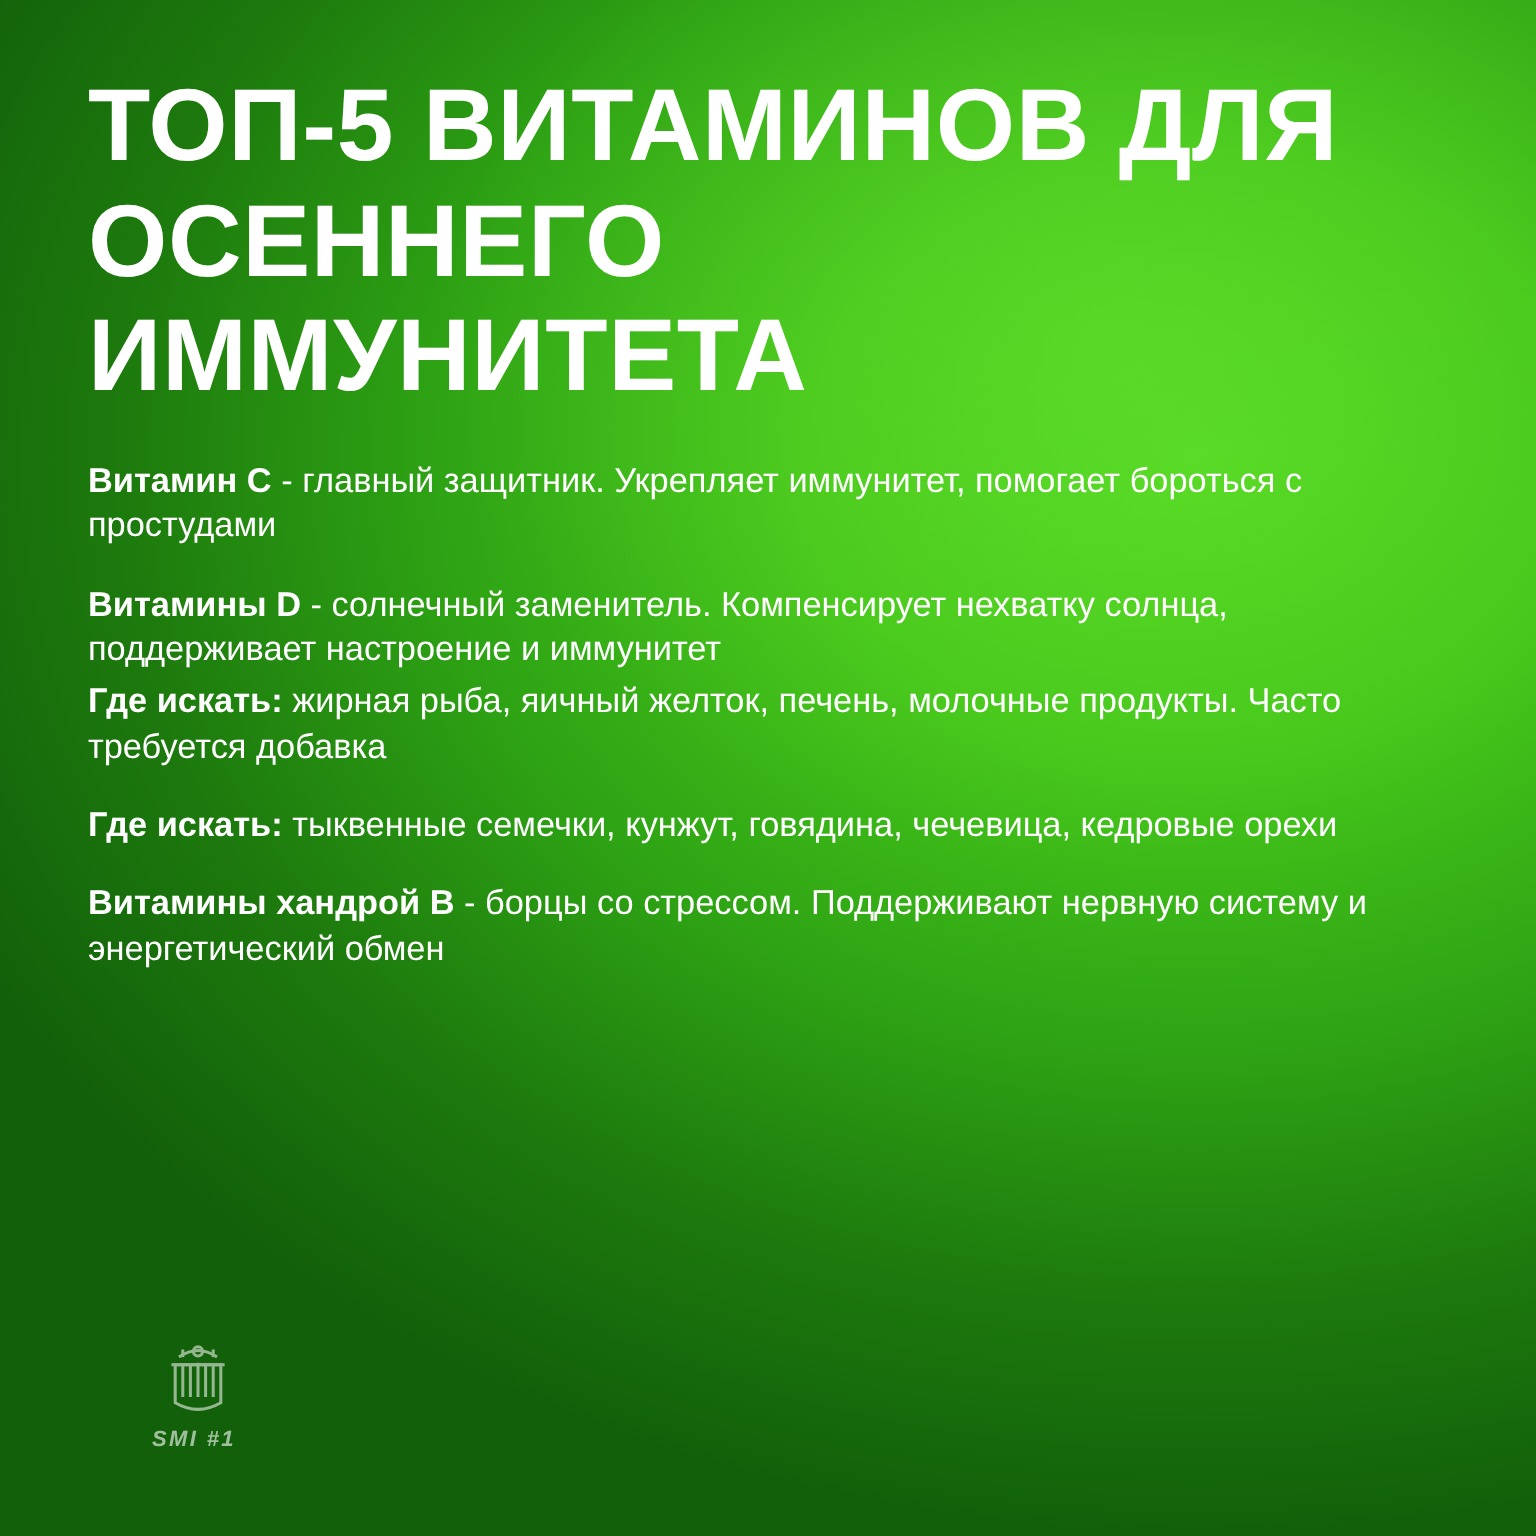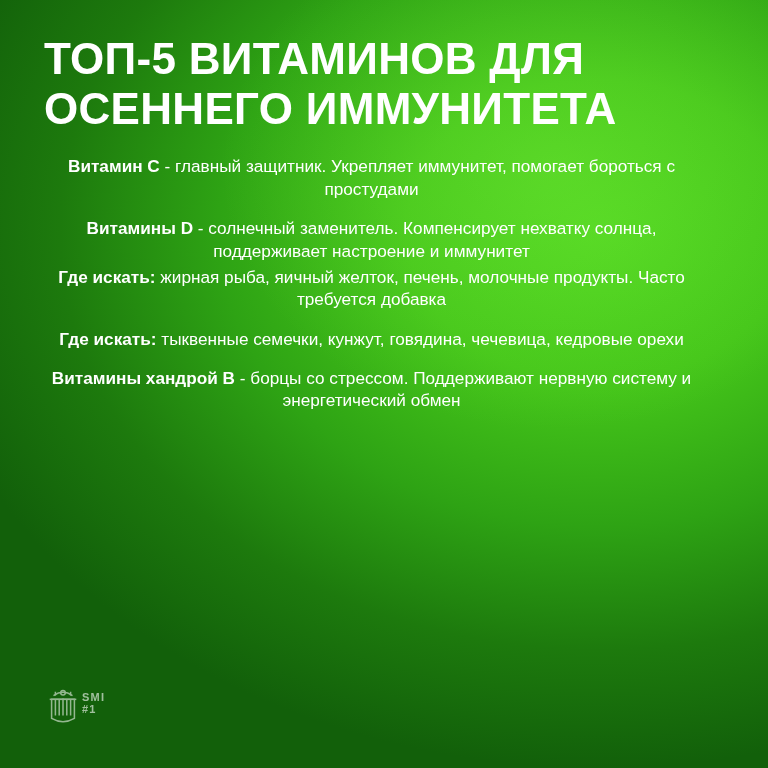--- a/index.html
+++ b/index.html
@@ -29,56 +29,57 @@
     background: radial-gradient(ellipse 70% 55% at 72% 22%, rgba(120,235,60,0.35) 0%, rgba(120,235,60,0.0) 62%);
     pointer-events: none;
   }
   .content {
     position: relative;
     z-index: 2;
     padding: 34px 44px 0 44px;
   }
   .title {
     color: #ffffff;
-    font-size: 44px;
+    font-size: 51px;
     font-weight: bold;
     line-height: 1.13;
     letter-spacing: 0.3px;
     text-transform: uppercase;
     margin: 0 0 22px 0;
     max-width: 660px;
   }
   .block {
     margin-bottom: 17px;
   }
   .block:last-of-type {
     margin-bottom: 0;
   }
   .line {
     color: #ffffff;
     font-size: 17.2px;
     line-height: 1.3;
     margin: 0 0 4px 0;
     max-width: 655px;
-    text-align: center;
   }
   .line.sources {
     margin-bottom: 0;
   }
   .line b {
     font-weight: bold;
   }
   .footer {
     position: absolute;
     left: 44px;
     bottom: 42px;
     z-index: 3;
     display: flex;
-    align-items: flex-start;
+    flex-direction: column;
+    align-items: flex-end;
     width: 74px;
+    font-style: italic;
   }
   .crest {
     width: 38px;
     height: 40px;
     opacity: 0.55;
   }
   .crest svg {
     display: block;
   }
   .footer-label {

